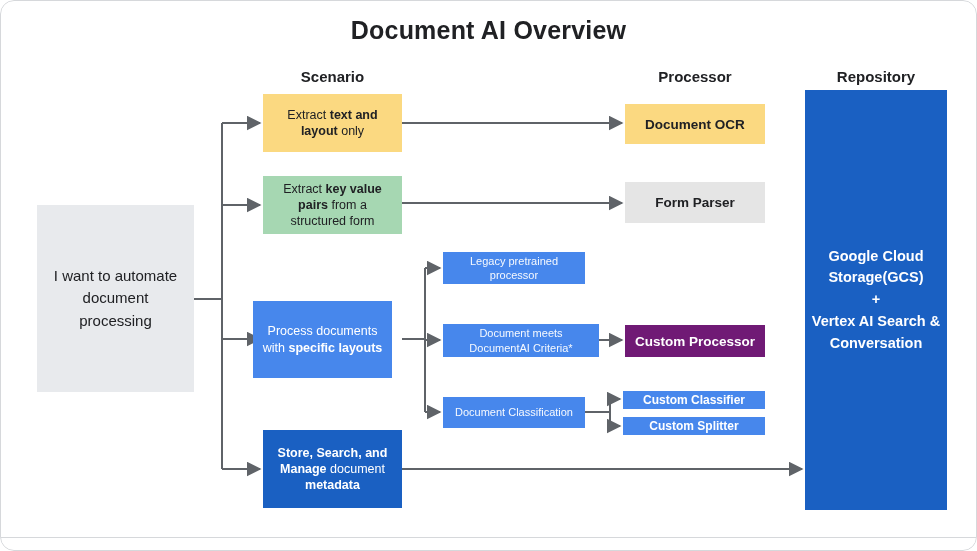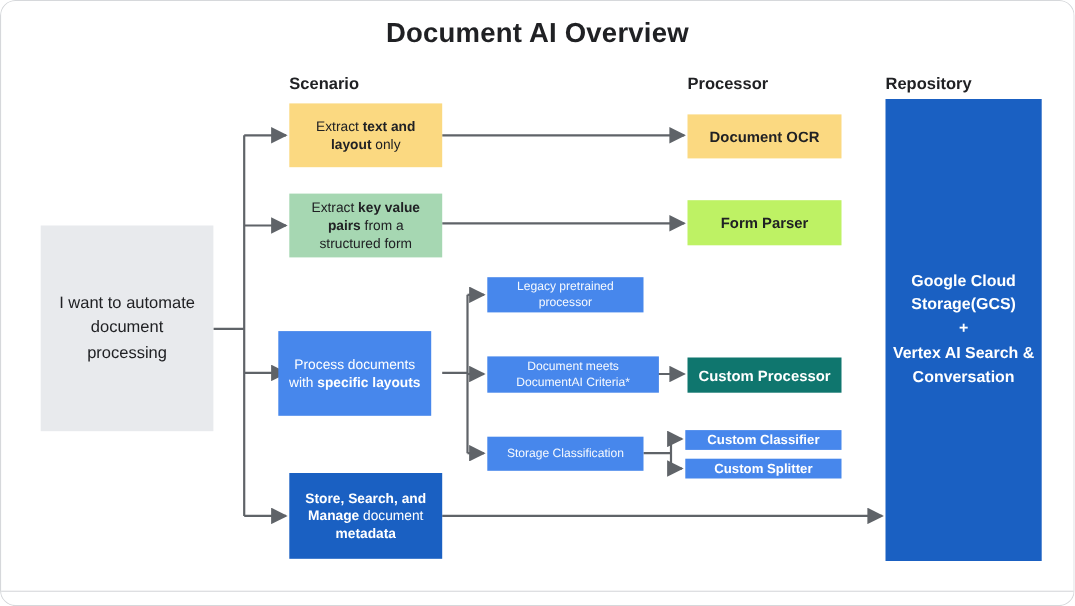--- a/index.html
+++ b/index.html
@@ -4,21 +4,21 @@
 <style>
   html,body{margin:0;padding:0;background:#fff;}
   .canvas{
     position:relative;width:977px;height:551px;background:#ffffff;
     font-family:"Liberation Sans",sans-serif;overflow:hidden;border-radius:14px;
   }
   .frame{position:absolute;inset:0;border:1px solid #d6d8db;border-radius:14px;pointer-events:none;box-sizing:border-box;}
   .divider{position:absolute;left:1px;right:1px;top:537px;height:1px;background:#d6d8db;}
   .title{position:absolute;left:0;top:16px;width:100%;text-align:center;
     font-size:25px;font-weight:700;color:#202124;letter-spacing:.2px;}
-  .col-header{position:absolute;font-size:15px;font-weight:700;color:#202124;}
+  .col-header{position:absolute;font-size:15px;font-weight:700;color:#202124;text-align:center;}
   .node{
     position:absolute;display:flex;align-items:center;justify-content:center;
     text-align:center;box-sizing:border-box;padding:2px 6px;
   }
   .node .txt{white-space:pre-line;display:block;}
   .dark-text{color:#202124;}
   .light-text{color:#ffffff;}
   .start{font-size:15px;line-height:1.5;}
   .sc{font-size:12.5px;line-height:1.3;}
   .cond{font-size:11px;line-height:1.3;color:rgba(255,255,255,.95);}
@@ -90,30 +90,30 @@
 
   <div class="node cond" style="left: 443px; top: 252px; width: 142px; height: 32px; background: rgb(71, 135, 236);">
     <span class="txt">Legacy pretrained
 processor</span>
   </div>
   <div class="node cond" style="left: 443px; top: 324px; width: 156px; height: 33px; background: rgb(71, 135, 236);">
     <span class="txt">Document meets
 DocumentAI Criteria*</span>
   </div>
   <div class="node cond" style="left: 443px; top: 397px; width: 142px; height: 31px; background: rgb(71, 135, 236);">
-    <span class="txt">Storage Classification</span>
+    <span class="txt">Document Classification</span>
   </div>
 
   <div class="node proc dark-text" style="left: 625px; top: 104px; width: 140px; height: 40px; background: rgb(251, 217, 129);">
     <span class="txt">Document OCR</span>
   </div>
-  <div class="node proc dark-text" style="left: 625px; top: 182px; width: 140px; height: 41px; background: #bef264;">
+  <div class="node proc dark-text" style="left: 625px; top: 182px; width: 140px; height: 41px; background: #e5e5e5;">
     <span class="txt">Form Parser</span>
   </div>
-  <div class="node proc light-text" style="left: 625px; top: 325px; width: 140px; height: 32px; background: #0f766e;">
+  <div class="node proc light-text" style="left: 625px; top: 325px; width: 140px; height: 32px; background: #701a75;">
     <span class="txt">Custom Processor</span>
   </div>
   <div class="node proc-sm light-text" style="left: 623px; top: 391px; width: 142px; height: 18px; background: rgb(71, 135, 236);">
     <span class="txt">Custom Classifier</span>
   </div>
   <div class="node repo light-text" style="left: 805px; top: 90px; width: 142px; height: 420px; background: rgb(26, 96, 194);">
     <span class="txt">Google Cloud
 Storage(GCS)
 +
 Vertex AI Search &amp;

